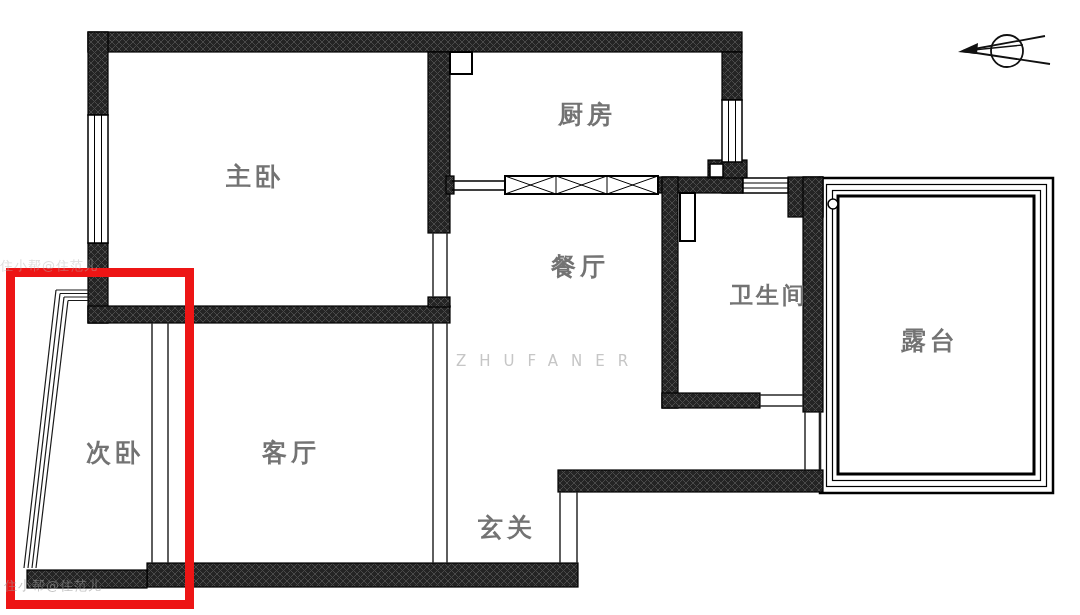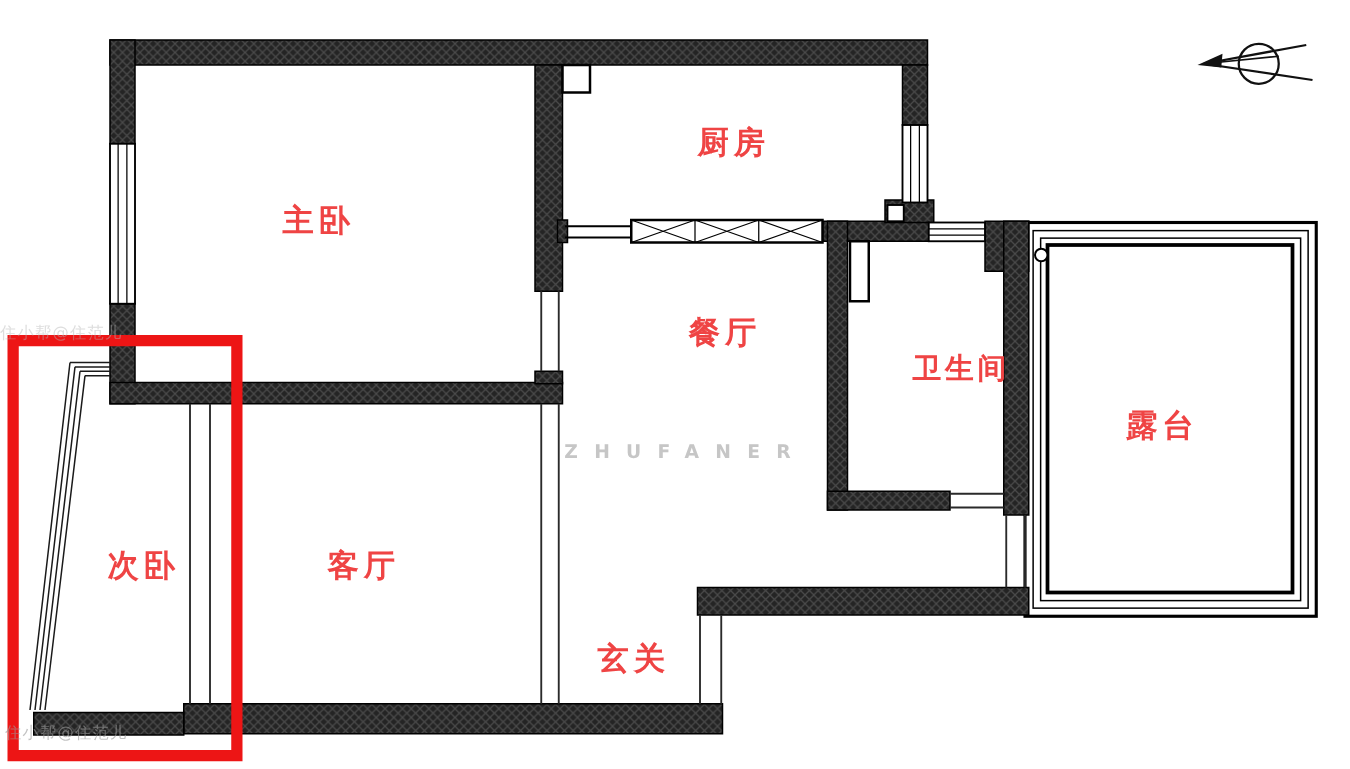--- a/index.html
+++ b/index.html
@@ -3,33 +3,33 @@
 <meta charset="utf-8">
 <style>
   html,body{margin:0;padding:0;background:#fff;}
   #canvas{
     position:relative;width:1080px;height:615px;background:#fff;overflow:hidden;
     font-family:"DejaVu Sans","Liberation Sans",sans-serif;
   }
   #plan-svg{position:absolute;left:0;top:0;z-index:2;}
   .room-label{
     position:absolute;z-index:4;transform:translate(-50%,-50%);
-    font-size:25px;font-weight:bold;color:#ef4444;letter-spacing:4px;
+    font-size:25px;font-weight:bold;color:#737373;letter-spacing:4px;
     white-space:nowrap;text-indent:4px;
   }
   .room-label.small{font-size:23px;letter-spacing:3px;margin-left:27px;}
   .wm{position:absolute;z-index:3;white-space:nowrap;}
   #wm-logo{
     left:536px;top:320px;transform:translate(-50%,-50%);
     font-size:52px;font-weight:bold;letter-spacing:12px;text-indent:12px;
     color:#c9c9c9;
   }
   #wm-brand{
     left:542px;top:361px;transform:translate(-50%,-50%);
-    font-size:15px;font-weight:bold;letter-spacing:13px;text-indent:13px;
+    font-size:15px;font-weight:normal;letter-spacing:13px;text-indent:13px;
     color:#c6c6c6;
   }
   #wm-corner-bottom{left:4px;top:577px;font-size:13px;color:#9a9a9a;opacity:.6;letter-spacing:1px;}
   #wm-corner-left{left:0px;top:257px;font-size:13px;color:#b5b5b5;opacity:.45;letter-spacing:1px;}
 </style>
 </head>
 <body>
 
 <div id="canvas">
 

